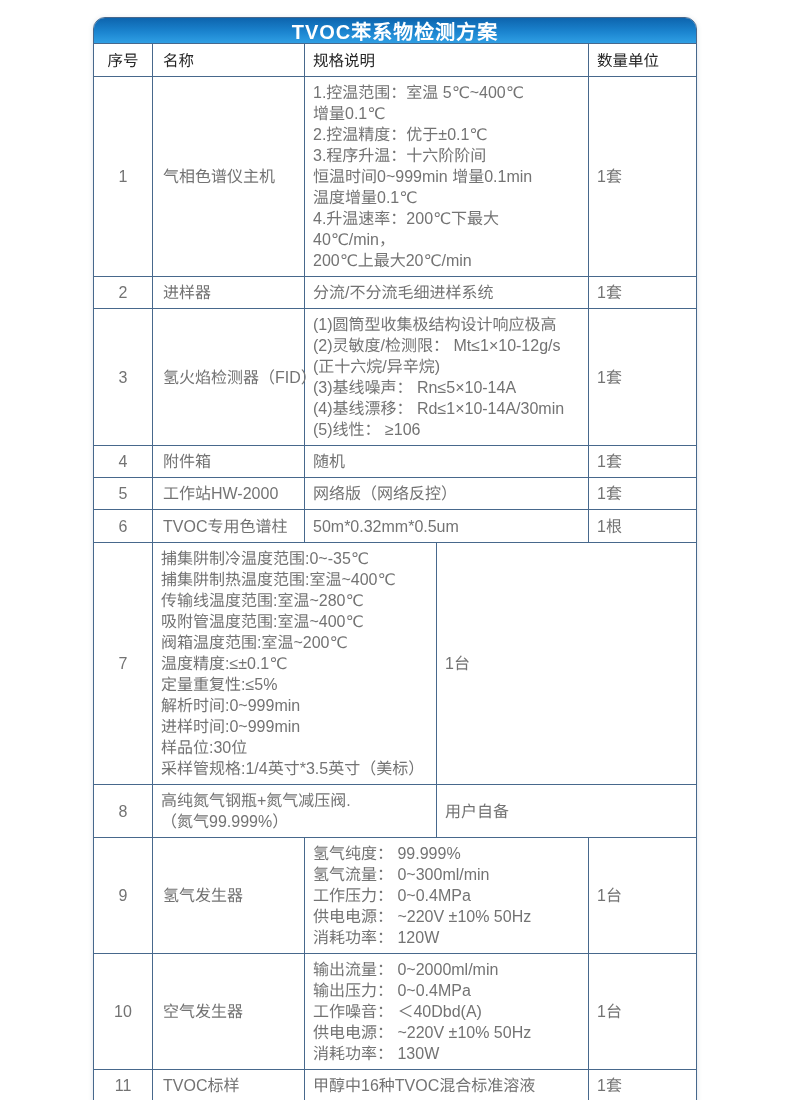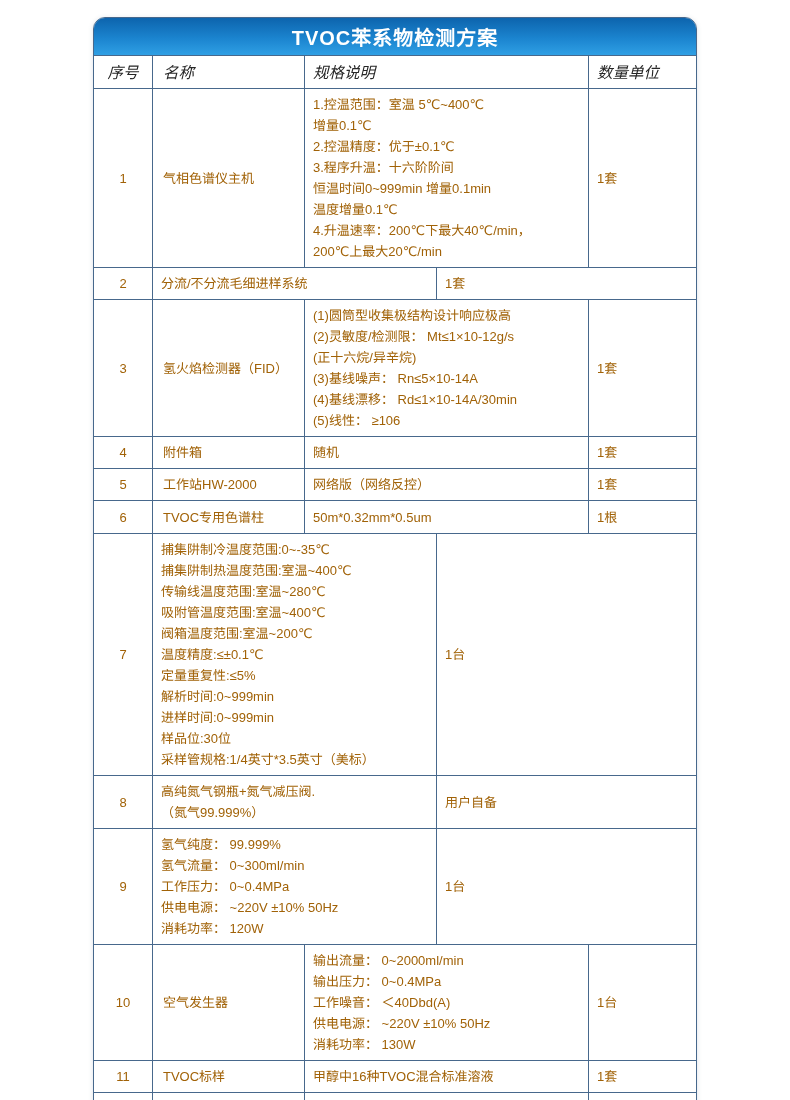--- a/index.html
+++ b/index.html
@@ -5,40 +5,40 @@
   * { margin: 0; padding: 0; box-sizing: border-box; }
   html, body { width: 790px; height: 1100px; background: #ffffff;
     font-family: "Liberation Sans", "DejaVu Sans", sans-serif; }
   .card {
     position: absolute; left: 93px; top: 17px; width: 604px;
     border: 1.5px solid #47688c; border-radius: 12px;
     overflow: hidden; background: #ffffff;
     box-shadow: 0 1px 5px rgba(60,90,120,0.18);
   }
   .title-bar {
-    height: 38px;
+    height: 26px;
     background: linear-gradient(180deg, #0d64ad 0%, #1b84cf 55%, #2f9fe4 100%);
     display: flex; align-items: center; justify-content: center;
     border-bottom: 1px solid #47688c;
   }
   .title-bar .title {
     color: #ffffff; font-size: 20px; font-weight: bold; letter-spacing: 1px;
   }
   .trow { display: flex; align-items: stretch; border-top: 1px solid #47688c; background: #fff; }
   .trow.first { border-top: none; }
   .cell {
     display: flex; align-items: center;
-    font-size: 13px; color: #a16207; line-height: 21px;
+    font-size: 16px; color: #737373; line-height: 21px;
     padding: 5px 8px 5px 8px;
   }
   .c1 { width: 59px; justify-content: center; border-right: 1px solid #47688c; padding-left: 2px; padding-right: 2px; }
   .c2 { width: 152px; border-right: 1px solid #47688c; padding-left: 10px; white-space: nowrap; }
   .c3 { width: 284px; border-right: 1px solid #47688c; white-space: pre-line; }
   .c4 { flex: 1; }
-  .hrow .cell { font-size: 15.5px; color: #262626; font-style: italic; }
+  .hrow .cell { font-size: 15.5px; color: #262626; }
   
   .hrow  { min-height: 32px; }
   .r1  { min-height: 173px; }
   .r2  { min-height: 32px; }
   .r3  { min-height: 136px; }
   .r4  { min-height: 32px; }
   .r5  { min-height: 32px; }
   .r6  { min-height: 33px; }
   .r7  { min-height: 232px; }
   .r8  { min-height: 53px; }
@@ -71,20 +71,21 @@
 3.程序升温：十六阶阶间
 恒温时间0~999min 增量0.1min
 温度增量0.1℃
 4.升温速率：200℃下最大40℃/min，
 200℃上最大20℃/min</div>
     <div class="cell c4">1套</div>
   </div>
 
   <div class="trow r2">
     <div class="cell c1">2</div>
+    <div class="cell c2">进样器</div>
     <div class="cell c3">分流/不分流毛细进样系统</div>
     <div class="cell c4">1套</div>
   </div>
 
   <div class="trow r3">
     <div class="cell c1">3</div>
     <div class="cell c2">氢火焰检测器（FID）</div>
     <div class="cell c3">(1)圆筒型收集极结构设计响应极高
 (2)灵敏度/检测限： Mt≤1×10-12g/s
 (正十六烷/异辛烷)
@@ -133,20 +134,21 @@
 
   <div class="trow r8">
     <div class="cell c1">8</div>
     <div class="cell c3">高纯氮气钢瓶+氮气减压阀.
 （氮气99.999%）</div>
     <div class="cell c4">用户自备</div>
   </div>
 
   <div class="trow r9">
     <div class="cell c1">9</div>
+    <div class="cell c2">氢气发生器</div>
     <div class="cell c3">氢气纯度： 99.999%
 氢气流量： 0~300ml/min
 工作压力： 0~0.4MPa
 供电电源： ~220V ±10% 50Hz
 消耗功率： 120W</div>
     <div class="cell c4">1台</div>
   </div>
 
   <div class="trow r10">
     <div class="cell c1">10</div>

